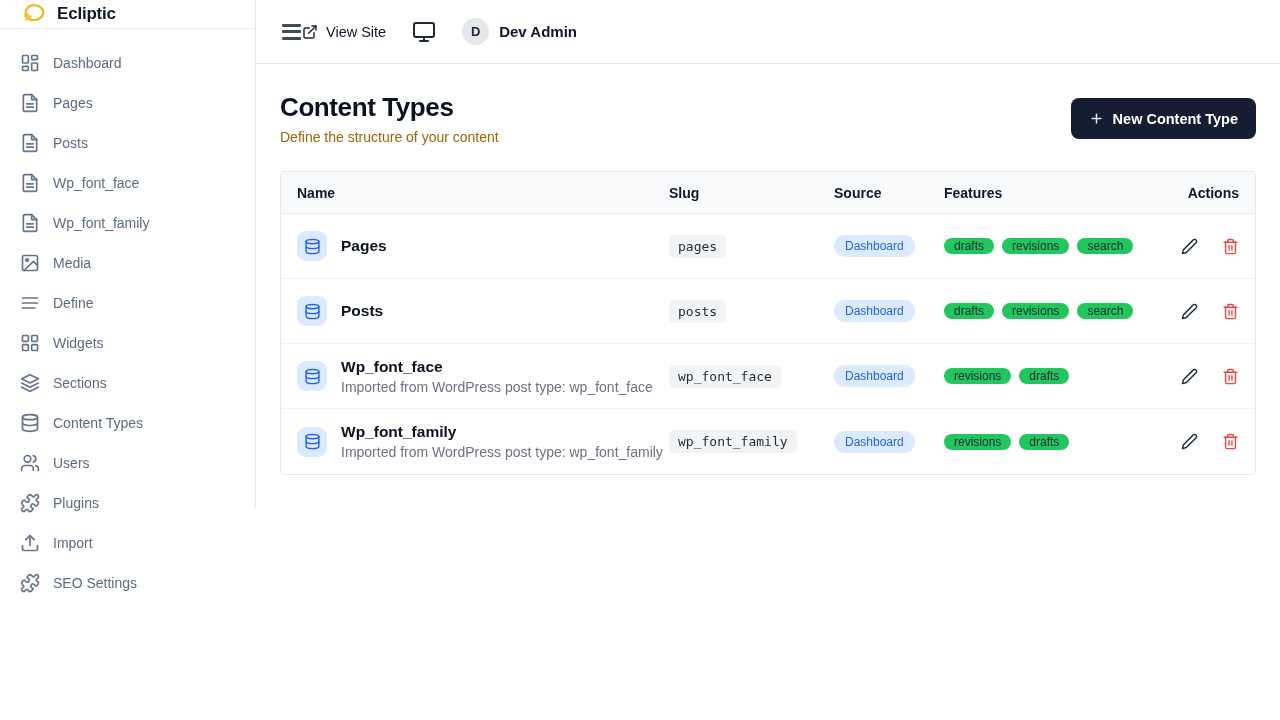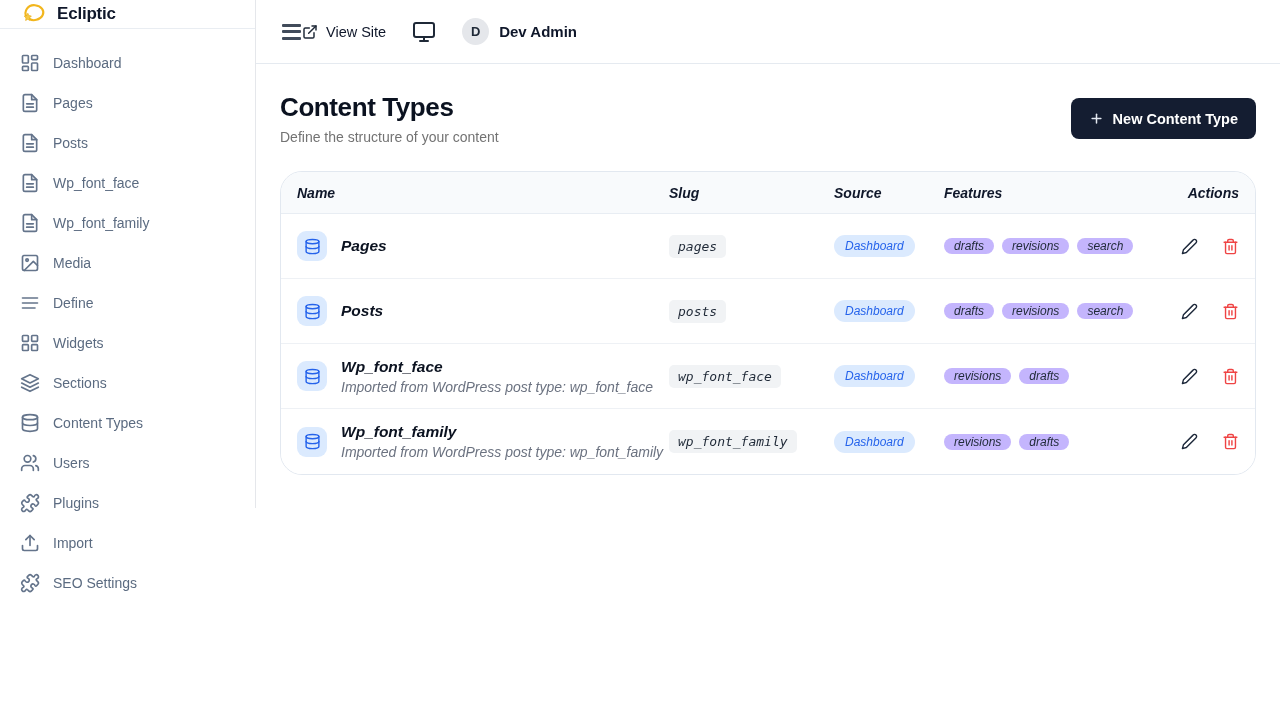--- a/index.html
+++ b/index.html
@@ -37,30 +37,30 @@
   .user-chip { display: flex; align-items: center; gap: 10px; cursor: pointer; }
   .avatar { width: 27px; height: 27px; border-radius: 50%; background: #e5e7eb;
     display: flex; align-items: center; justify-content: center; font-size: 13px;
     font-weight: 600; color: #1f2937; }
   .user-name { font-size: 15px; font-weight: 600; }
 
   
   .content { padding: 28px 24px 0 24px; flex: 1; overflow: hidden; }
   .content-header { display: flex; align-items: flex-start; justify-content: space-between; }
   .page-title { font-size: 26px; font-weight: 800; letter-spacing: -0.4px; color: #0b1220; }
-  .page-subtitle { margin-top: 6px; font-size: 14px; color: #737373; }
+  .page-subtitle { margin-top: 6px; font-size: 14px; color: #a16207; }
   .primary-btn { display: flex; align-items: center; gap: 9px; background: #141d31;
     color: #fff; border: none; border-radius: 8px; height: 41px; padding: 8px 18px;
     font-size: 14.5px; font-weight: 600; cursor: pointer; margin-top: 6px;
     font-family: inherit; }
   .primary-btn .icon { width: 15px; height: 15px; color: #e2e8f0; }
 
   
-  .table-card { margin-top: 26px; border: 1px solid #e2e8f0; border-radius: 22px;
-    overflow: hidden; background: #fff; font-style: italic; }
+  .table-card { margin-top: 26px; border: 1px solid #e2e8f0; border-radius: 4px;
+    overflow: hidden; background: #fff; }
   .t-row { display: grid; grid-template-columns: 372px 165px 110px 1fr 104px;
     align-items: center; padding: 0 16px; }
   .t-head { background: #f8fafc; height: 42px; border-bottom: 1px solid #e8edf3; }
   .t-head .t-cell { font-size: 14px; font-weight: 600; color: #0f172a; }
   .t-head .cell-actions { text-align: right; }
   .t-body .t-row { min-height: 65px; border-bottom: 1px solid #eef1f5; background: #fff; }
   .t-body .t-row:last-child { border-bottom: none; }
   .name-cell { display: flex; align-items: center; gap: 14px; padding: 10px 0; }
   .type-icon-box { width: 30px; height: 30px; min-width: 30px; border-radius: 9px;
     background: #dbeafe; color: #2563eb; display: flex; align-items: center;
@@ -70,21 +70,21 @@
   .row-name { font-size: 15.5px; font-weight: 600; color: #0b1220; }
   .row-subtitle { font-size: 14px; color: #6b7280; }
   .row-subtitle:empty { display: none; }
   .slug-chip { display: inline-block; background: #f1f3f5; color: #1f2937;
     font-family: "DejaVu Sans Mono", "Liberation Mono", monospace; font-size: 13px;
     padding: 4px 9px; border-radius: 5px; justify-self: start; }
   .source-badge { display: inline-block; background: #dbeafe; color: #2563eb;
     font-size: 12px; font-weight: 500; padding: 4px 11px; border-radius: 999px;
     justify-self: start; }
   .features-cell { display: flex; gap: 8px; flex-wrap: wrap; }
-  .feature-chip { background: #c4b5fd; color: #1f2937; font-size: 12px; font-weight: 500;
+  .feature-chip { background: #22c55e; color: #1f2937; font-size: 12px; font-weight: 500;
     padding: 1px 10px; border-radius: 999px; }
   .actions-cell { display: flex; justify-content: flex-end; align-items: center; gap: 24px; }
   .icon-btn { background: none; border: none; cursor: pointer; width: 17px; height: 17px;
     display: inline-flex; padding: 0; }
   .edit-btn { color: #1e293b; }
   .delete-btn { color: #ef4444; }
 </style>
 </head>
 <body>
 

